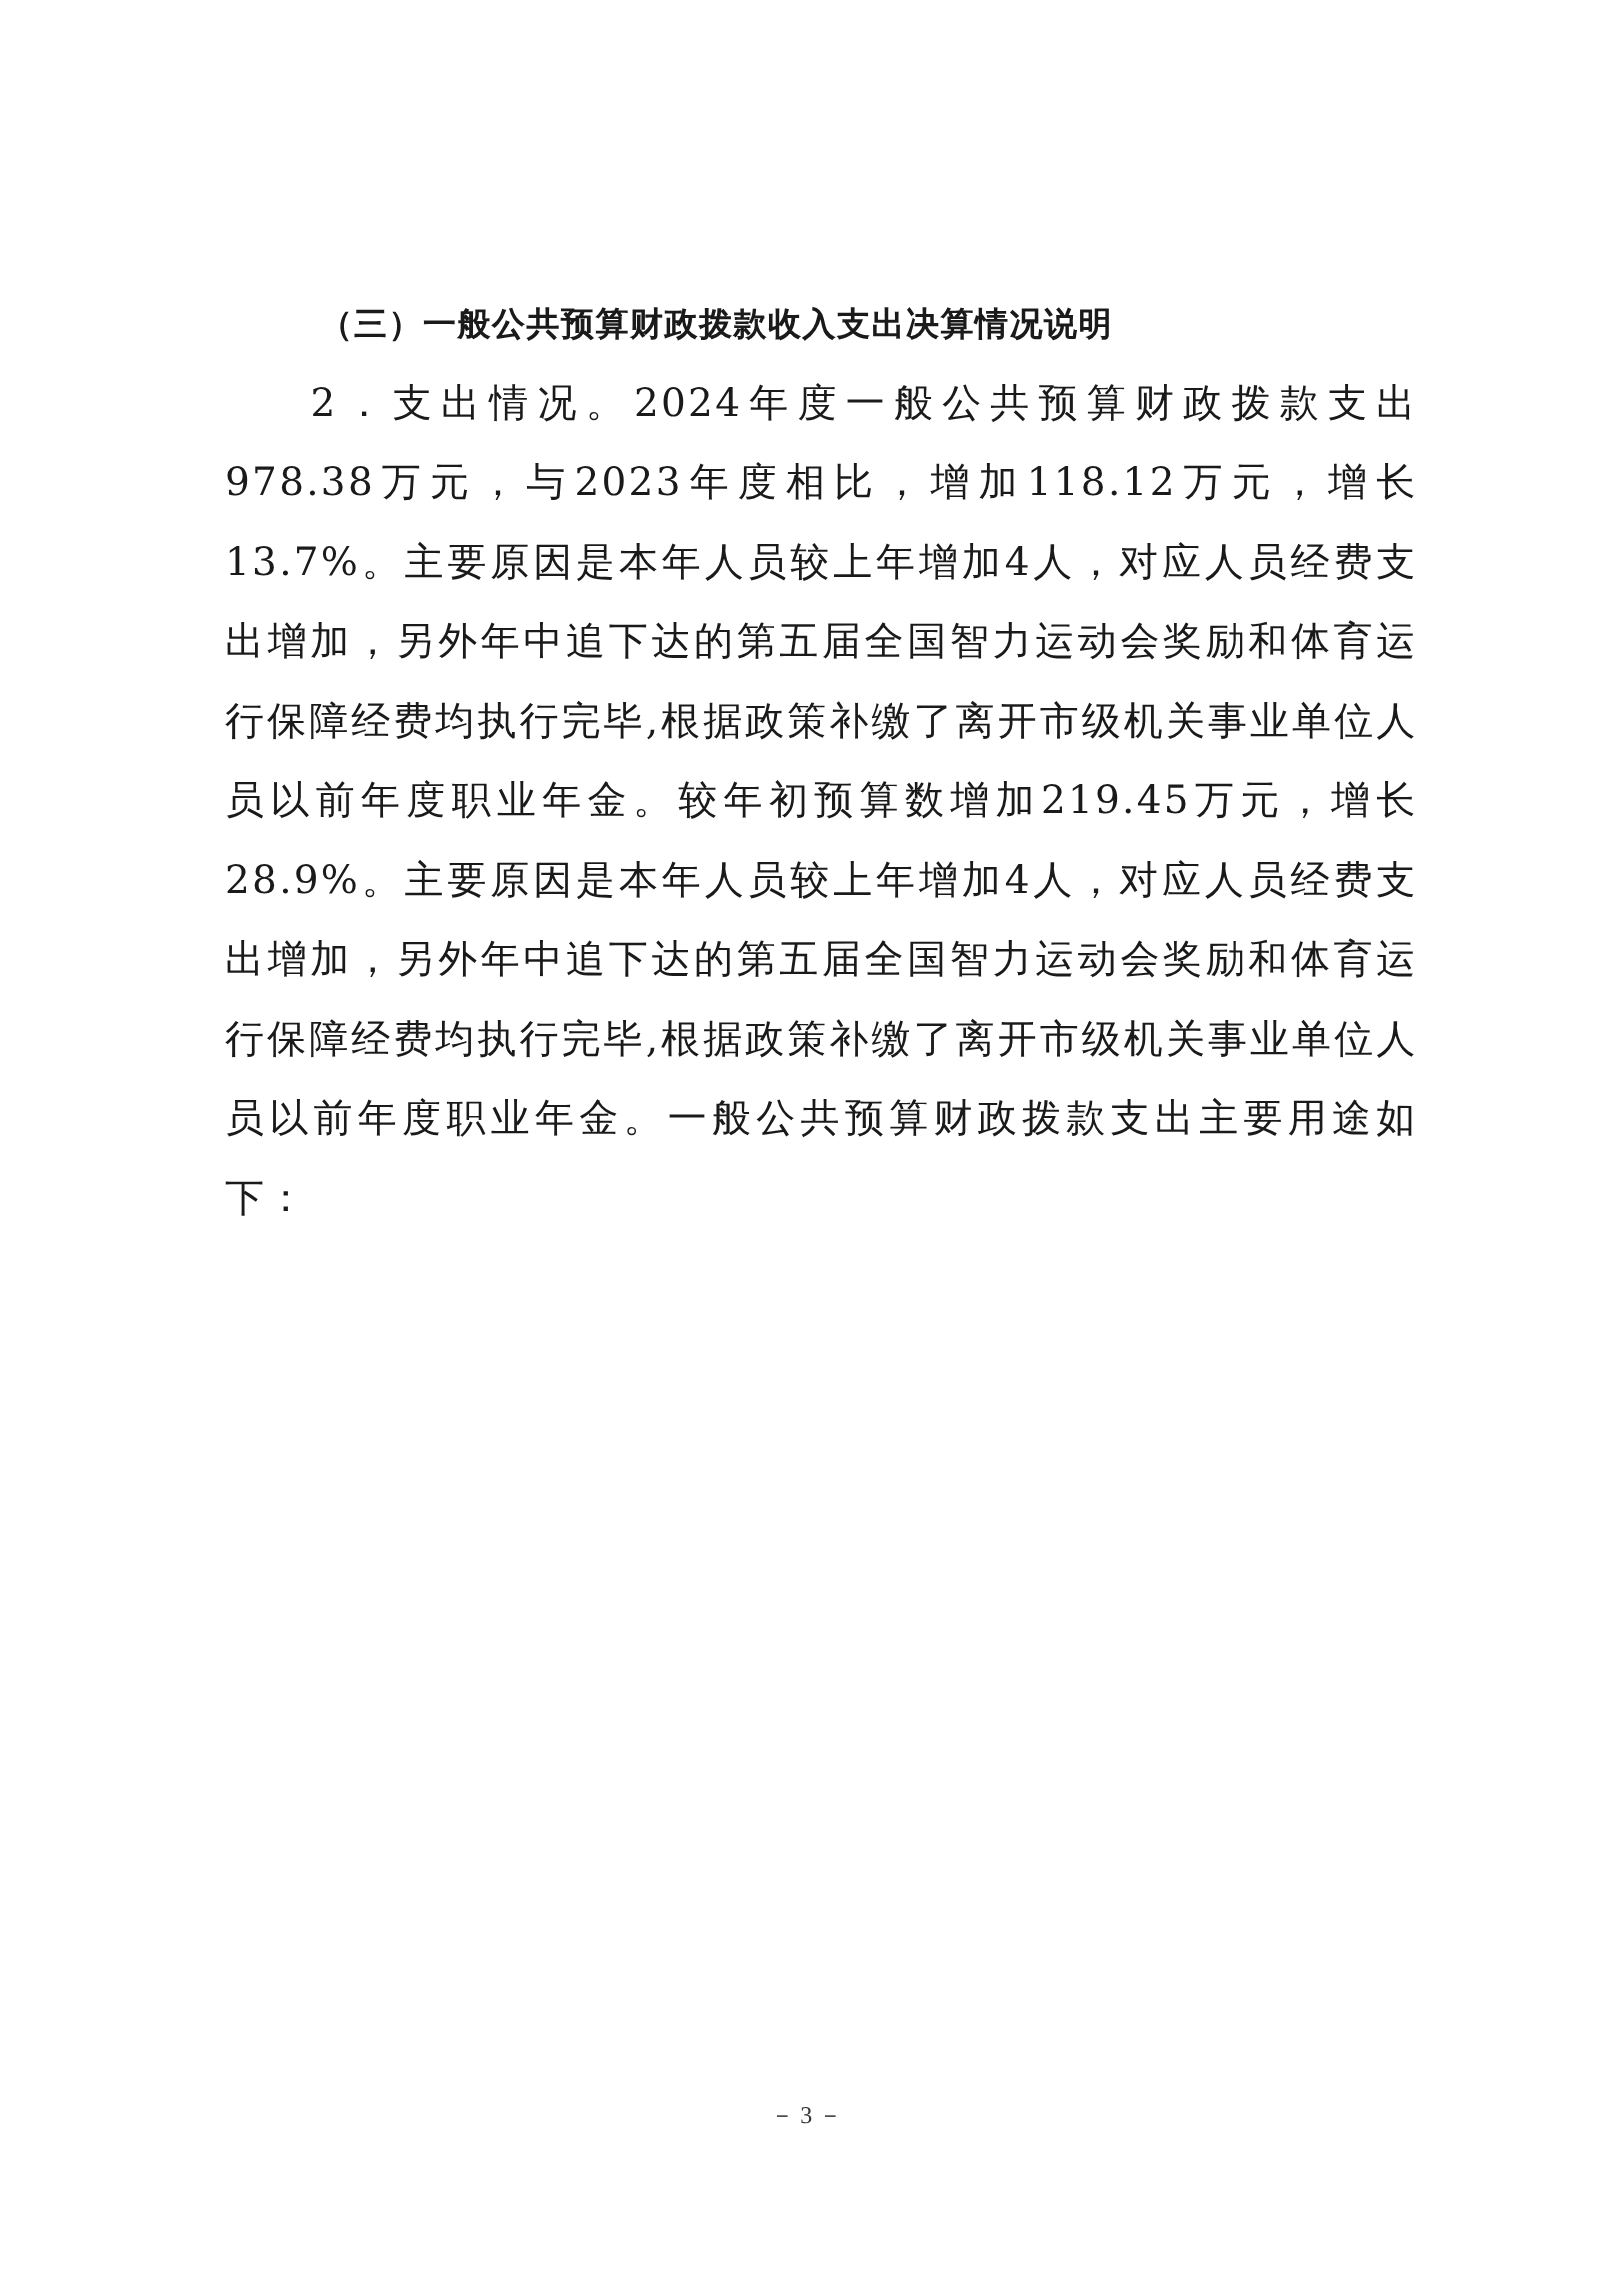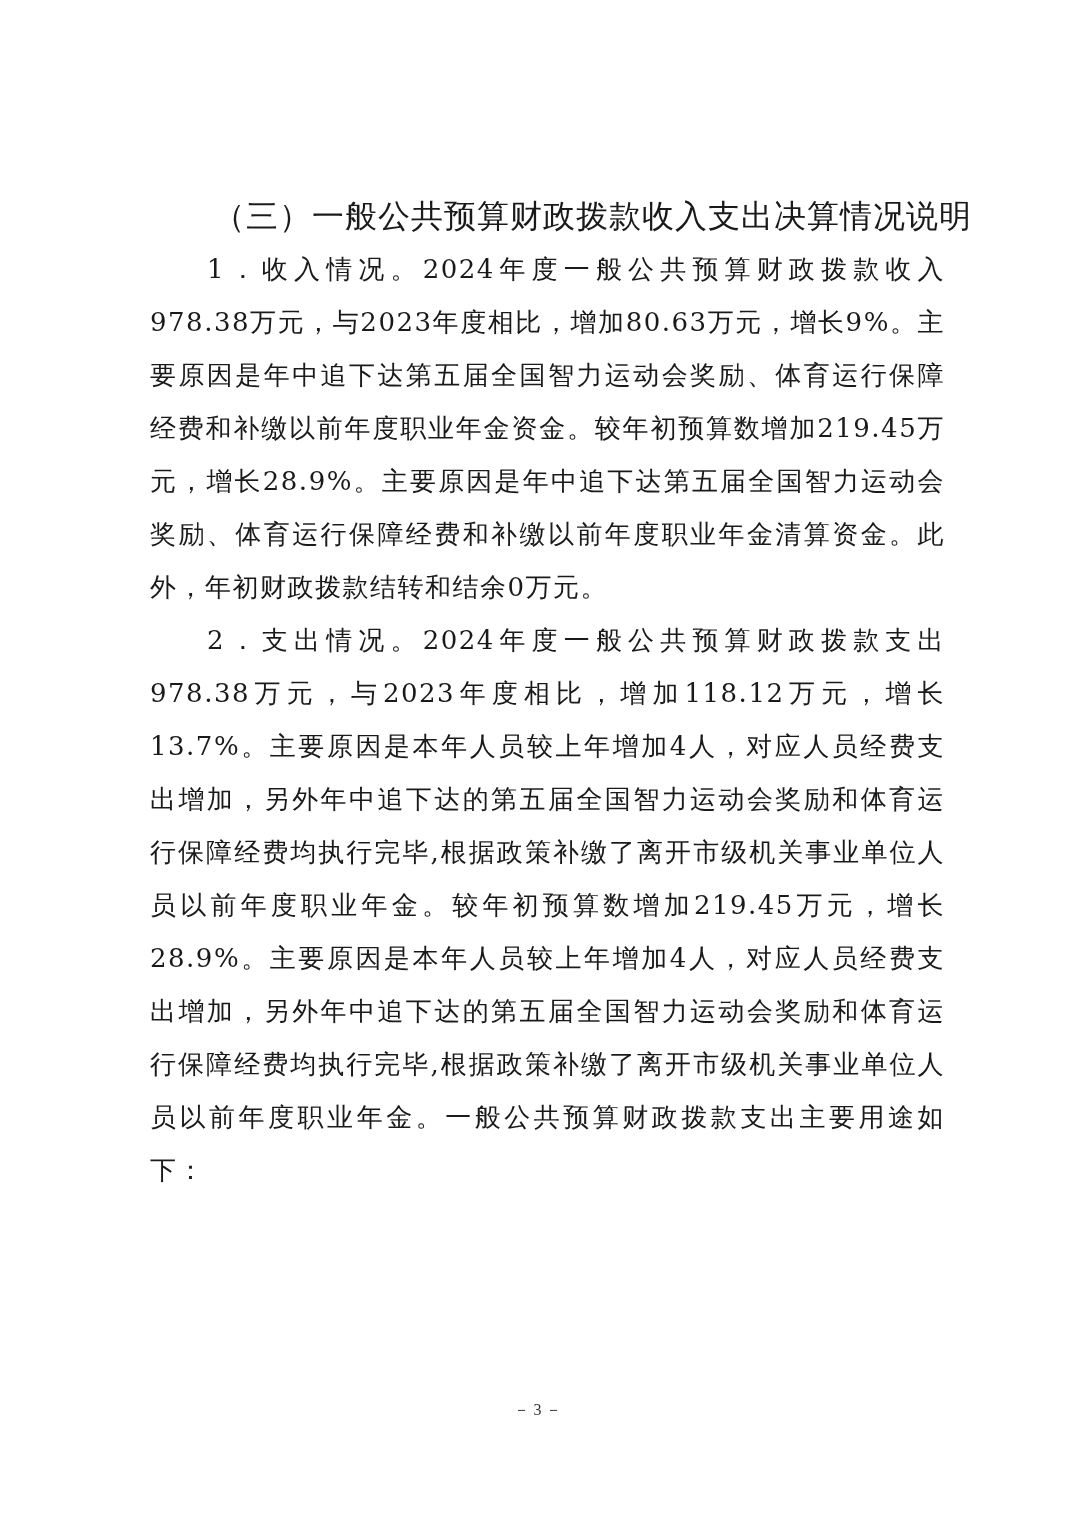--- a/index.html
+++ b/index.html
@@ -15,26 +15,27 @@
       font-family: "DejaVu Serif", "Liberation Serif", serif;
       color: #1a1a1a;
     }
     .page {
       position: absolute;
       left: 150px;
       top: 190px;
       width: 795px;
     }
     .heading {
-      font-size: 32px;
+      font-size: 22px;
       line-height: 53px;
       height: 53px;
       padding-left: 63px;
       white-space: nowrap;
       letter-spacing: 1px;
+      font-weight: bold;
     }
     .para {
       font-size: 26px;
       line-height: 53px;
       text-indent: 57px;
       text-align: justify;
       text-align-last: left;
       letter-spacing: 1.5px;
       margin: 0;
     }
@@ -48,19 +49,18 @@
       color: #333;
       font-family: "Liberation Serif", serif;
     }
   </style>
 </head>
 <body>
 
 <div class="page">
   <div class="heading">（三）一般公共预算财政拨款收入支出决算情况说明</div>
 
-  <p class="para">1．收入情况。2024年度一般公共预算财政拨款收入978.38万元，与2023年度相比，增加80.63万元，增长9%。主要原因是年中追下达第五届全国智力运动会奖励、体育运行保障经费和补缴以前年度职业年金资金。较年初预算数增加219.45万元，增长28.9%。主要原因是年中追下达第五届全国智力运动会奖励、体育运行保障经费和补缴以前年度职业年金清算资金。此外，年初财政拨款结转和结余0万元。</p>
 
   <p class="para">2．支出情况。2024年度一般公共预算财政拨款支出978.38万元，与2023年度相比，增加118.12万元，增长13.7%。主要原因是本年人员较上年增加4人，对应人员经费支出增加，另外年中追下达的第五届全国智力运动会奖励和体育运行保障经费均执行完毕,根据政策补缴了离开市级机关事业单位人员以前年度职业年金。较年初预算数增加219.45万元，增长28.9%。主要原因是本年人员较上年增加4人，对应人员经费支出增加，另外年中追下达的第五届全国智力运动会奖励和体育运行保障经费均执行完毕,根据政策补缴了离开市级机关事业单位人员以前年度职业年金。一般公共预算财政拨款支出主要用途如下：</p>
 
 </div>
 
 <div class="page-number">－ 3 －</div>
 
 </body></html>

